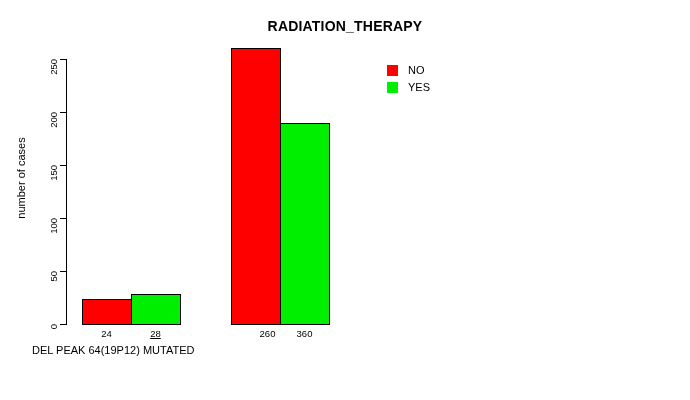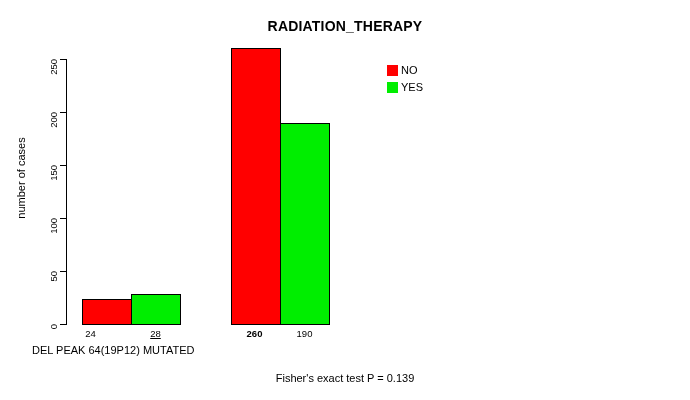--- a/index.html
+++ b/index.html
@@ -101,21 +101,21 @@
   }
   .legend-swatch {
     width: 11px;
     height: 11px;
     display: inline-block;
     flex: 0 0 auto;
   }
   .legend-text {
     font-size: 11px;
     line-height: 11px;
-    margin-left: 3px;
+    margin-left: 10px;
     white-space: nowrap;
   }
 
   
   #footer-note {
     left: 0;
     top: 372px;
     width: 690px;
     text-align: center;
     font-size: 11px;
@@ -161,34 +161,33 @@
   <div id="y-axis-title" class="abs">number of cases</div>
 
   <div id="bars">
       <div class="abs bar" style="left: 82px; top: 298.56px; width: 50px; height: 26.44px; background: rgb(255, 0, 0);"></div>
       <div class="abs bar" style="left: 131px; top: 294.32px; width: 50px; height: 30.68px; background: rgb(0, 238, 0);"></div>
       <div class="abs bar" style="left: 231px; top: 48.4px; width: 50px; height: 276.6px; background: rgb(255, 0, 0);"></div>
       <div class="abs bar" style="left: 280px; top: 122.6px; width: 50px; height: 202.4px; background: rgb(0, 238, 0);"></div>
     </div>
 
   <div id="bar-labels">
-      <div class="abs bar-value-label" style="left: 66px; width: 49px;">24</div>
+      <div class="abs bar-value-label" style="left: 82px; width: 49px;">24</div>
       <div class="abs bar-value-label" style="left: 131px; width: 49px; text-decoration: underline;">28</div>
-      <div class="abs bar-value-label" style="left: 230px; width: 49px; font-weight: bold;">260</div>
-      <div class="abs bar-value-label" style="left: 280px; width: 49px;">190</div>
+      <div class="abs bar-value-label" style="left: 243px; width: 49px;">260</div>
+      <div class="abs bar-value-label" style="left: 280px; width: 49px;">360</div>
     </div>
 
   <div id="group-label" class="abs">DEL PEAK 64(19P12) MUTATED</div>
 
   <div id="legend" class="abs">
       <div class="legend-row">
         <span class="legend-swatch" style="background: rgb(255, 0, 0);"></span>
         <span class="legend-text">NO</span>
       </div>
       <div class="legend-row">
         <span class="legend-swatch" style="background: rgb(0, 238, 0);"></span>
         <span class="legend-text">YES</span>
       </div>
     </div>
 
-  <div id="footer-note" class="abs">Fisher's exact test P = 0.139</div>
 
 </div>
 
 </body></html>

